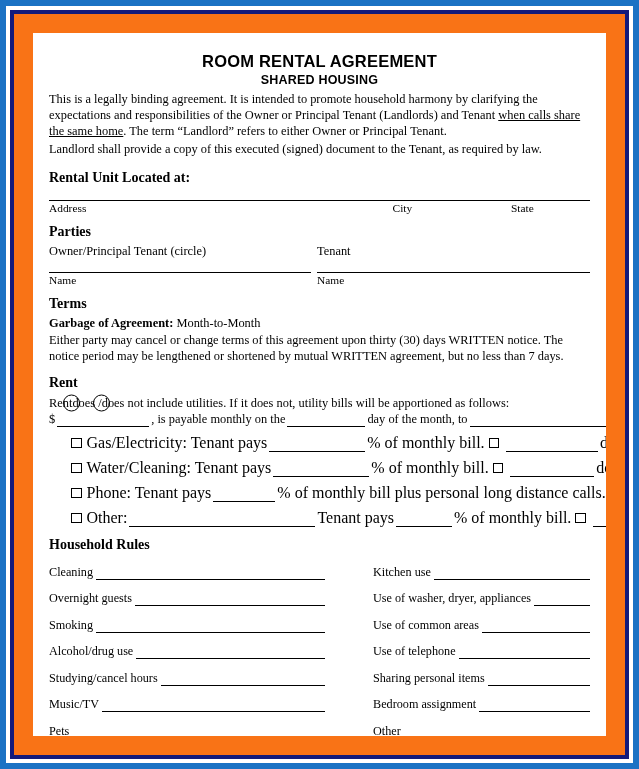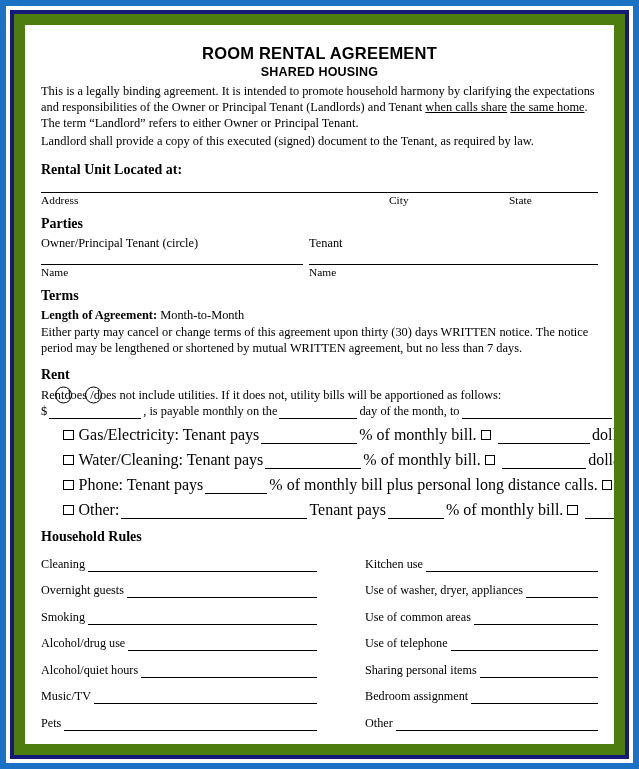--- a/index.html
+++ b/index.html
@@ -35,23 +35,23 @@
   .frame-navy {
     width: 100%;
     height: 100%;
     background: #131a7a;          
     box-sizing: border-box;
     padding: 4px;
   }
   .frame-cream {
     width: 100%;
     height: 100%;
-    background: #4d7c0f;          
-    box-sizing: border-box;
-    padding: 11px;
+    background: #f97316;          
+    box-sizing: border-box;
+    padding: 19px;
   }
   .page {
     width: 100%;
     height: 100%;
     background: #ffffff;
     box-sizing: border-box;
     padding: 12px 16px 0 16px;
     position: relative;
     overflow: hidden;
   }
@@ -267,21 +267,21 @@
         <span class="seg-left"></span>
         <span class="seg-gap"></span>
         <span class="seg-right"></span>
       </div>
       <div class="two-cap">
         <span class="cap-left">Name</span>
         <span class="cap-right">Name</span>
       </div>
 
       <div class="section-head tight">Terms</div>
-      <div class="para"><span class="label-bold">Length of Agreement:</span> <span>Month-to-Month</span></div>
+      <div class="para"><span class="label-bold">Garbage of Agreement:</span> <span>Month-to-Month</span></div>
       <p class="para">Either party may cancel or change terms of this agreement upon thirty (30) days WRITTEN notice.  The notice period may be lengthened or shortened by mutual WRITTEN agreement, but no less than 7 days.</p>
 
       <div class="section-head tight">Rent</div>
 
       <div class="rent-line"><span>Rent</span><span class="circle-wrap"><span class="ring"></span><span>does</span></span> <span>/</span><span class="circle-wrap"><span class="ring"></span><span>does not include utilities.  If it does not, utility bills will be apportioned as follows:</span></span></div>
 
       <div class="rent-line"><span>$</span><span class="blank b-amount"></span><span>, is payable monthly on the</span><span class="blank b-day"></span><span>day of  the month, to</span><span class="blank b-payto"></span>.</div>
 
       <div class="util-row"><span class="cbox"></span><span>Gas/Electricity:</span> <span>Tenant pays</span><span class="blank b-pct-long"></span><span>% of monthly bill.</span> <span class="cbox"></span><span class="blank b-dol-long"></span><span>dollars</span></div>
 
@@ -333,21 +333,21 @@
                   <span class="fill"></span>
                 </span>
           <span class="rules-cell right">
                   <span class="lbl">Use of telephone</span>
                   <span class="fill"></span>
                 </span>
         </div>
 
         <div class="rules-line">
           <span class="rules-cell left">
-                  <span class="lbl">Alcohol/quiet hours</span>
+                  <span class="lbl">Studying/cancel hours</span>
                   <span class="fill"></span>
                 </span>
           <span class="rules-cell right">
                   <span class="lbl">Sharing personal items</span>
                   <span class="fill"></span>
                 </span>
         </div>
 
         <div class="rules-line">
           <span class="rules-cell left">

